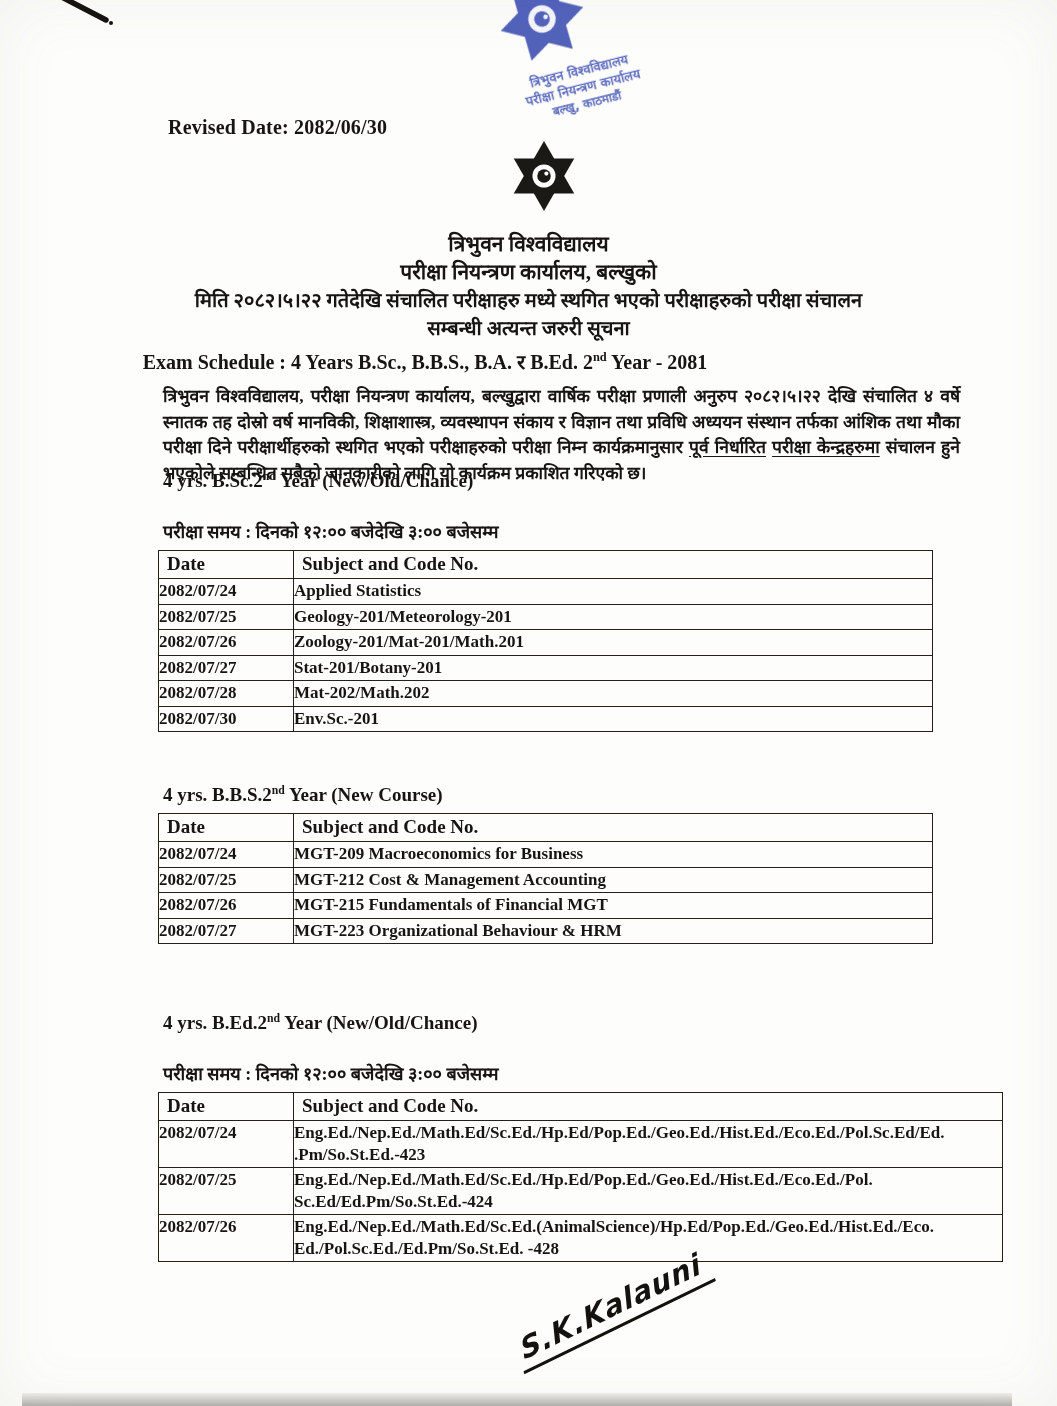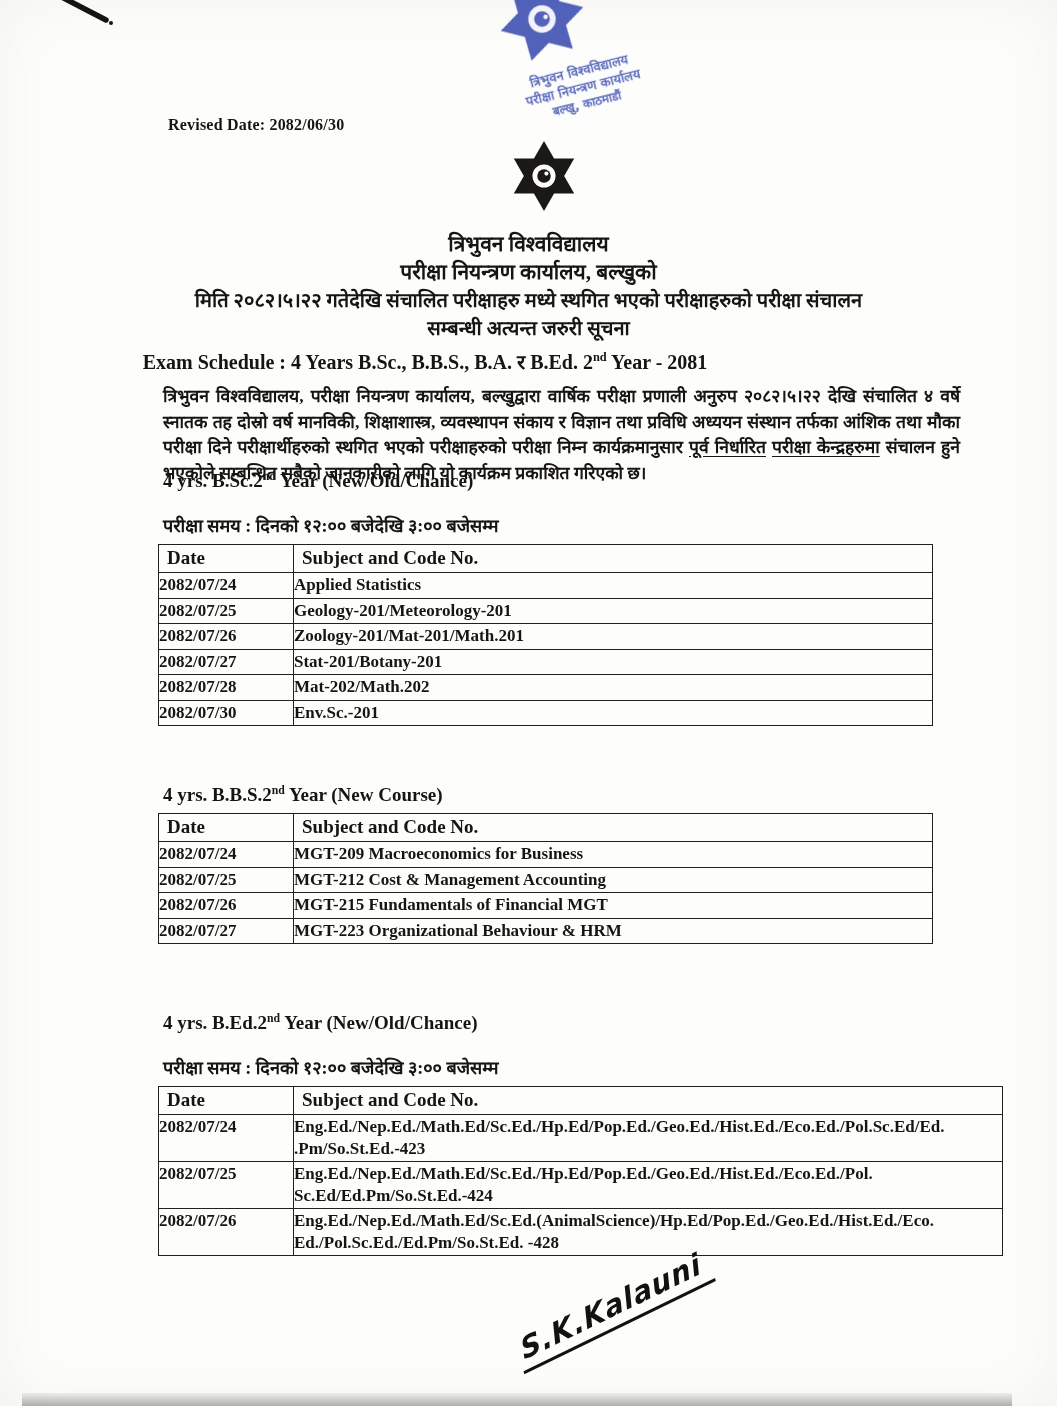--- a/index.html
+++ b/index.html
@@ -10,36 +10,36 @@
     box-shadow:inset 0 0 60px rgba(120,115,105,0.08);
   }
   .pen-mark{position:absolute;left:0;top:0;}
   .stamp-star{position:absolute;left:494px;top:-24px;opacity:0.88;filter:blur(0.4px);transform:rotate(14deg);}
   .stamp-text{
     position:absolute;left:488px;top:62px;width:190px;text-align:center;
     transform:rotate(-14deg);color:#3b4db1;font-family:"DejaVu Sans", sans-serif;
     font-weight:bold;font-size:13px;line-height:17px;opacity:0.82;filter:blur(0.45px);
   }
   .stamp-text div:nth-child(3){font-size:12px;}
-  .revised-date{position:absolute;left:168px;top:116px;font-size:16px;font-weight:bold;letter-spacing:0.2px;}
+  .revised-date{position:absolute;left:168px;top:116px;font-size:20px;font-weight:bold;letter-spacing:0.2px;}
   .tu-star{position:absolute;left:512px;top:141px;}
   .title-block{position:absolute;left:0;top:229px;width:1057px;text-align:center;font-weight:bold;}
   .title-block .t{font-size:21px;line-height:25px;margin:3px 0;}
   .title-block .t3{font-size:20px;}
   .exam-heading{position:absolute;left:0;top:348px;width:850px;text-align:center;font-size:20px;font-weight:bold;}
   sup{font-size:0.62em;vertical-align:super;}
   .intro{
     position:absolute;left:163px;top:384px;width:797px;margin:0;
     font-size:17.5px;font-weight:600;line-height:25.5px;text-align:justify;
   }
   .intro .u{text-decoration:underline;text-underline-offset:3px;}
   .exam-section{position:absolute;left:163px;}
   .sec-1{top:470px;} .sec-2{top:784px;} .sec-3{top:1012px;}
   .section-heading{margin:0;font-size:19px;font-weight:bold;}
-  .time-line{margin-top:21px;font-size:18px;font-weight:bold;}
+  .time-line{margin-top:27px;font-size:18px;font-weight:bold;}
   table.sched{
     border-collapse:collapse;margin-top:7px;margin-left:-5px;
     width:775px;table-layout:fixed;
   }
   .sec-3 table.sched{width:845px;}
   table.sched th, table.sched td{
     border:1.6px solid #232019;text-align:left;vertical-align:top;
   }
   table.sched th{font-size:19px;font-weight:bold;padding:2px 8px 3px 8px;}
   table.sched td{font-size:17px;font-weight:600;padding:1px 8px 2px 0;line-height:21.5px;}

